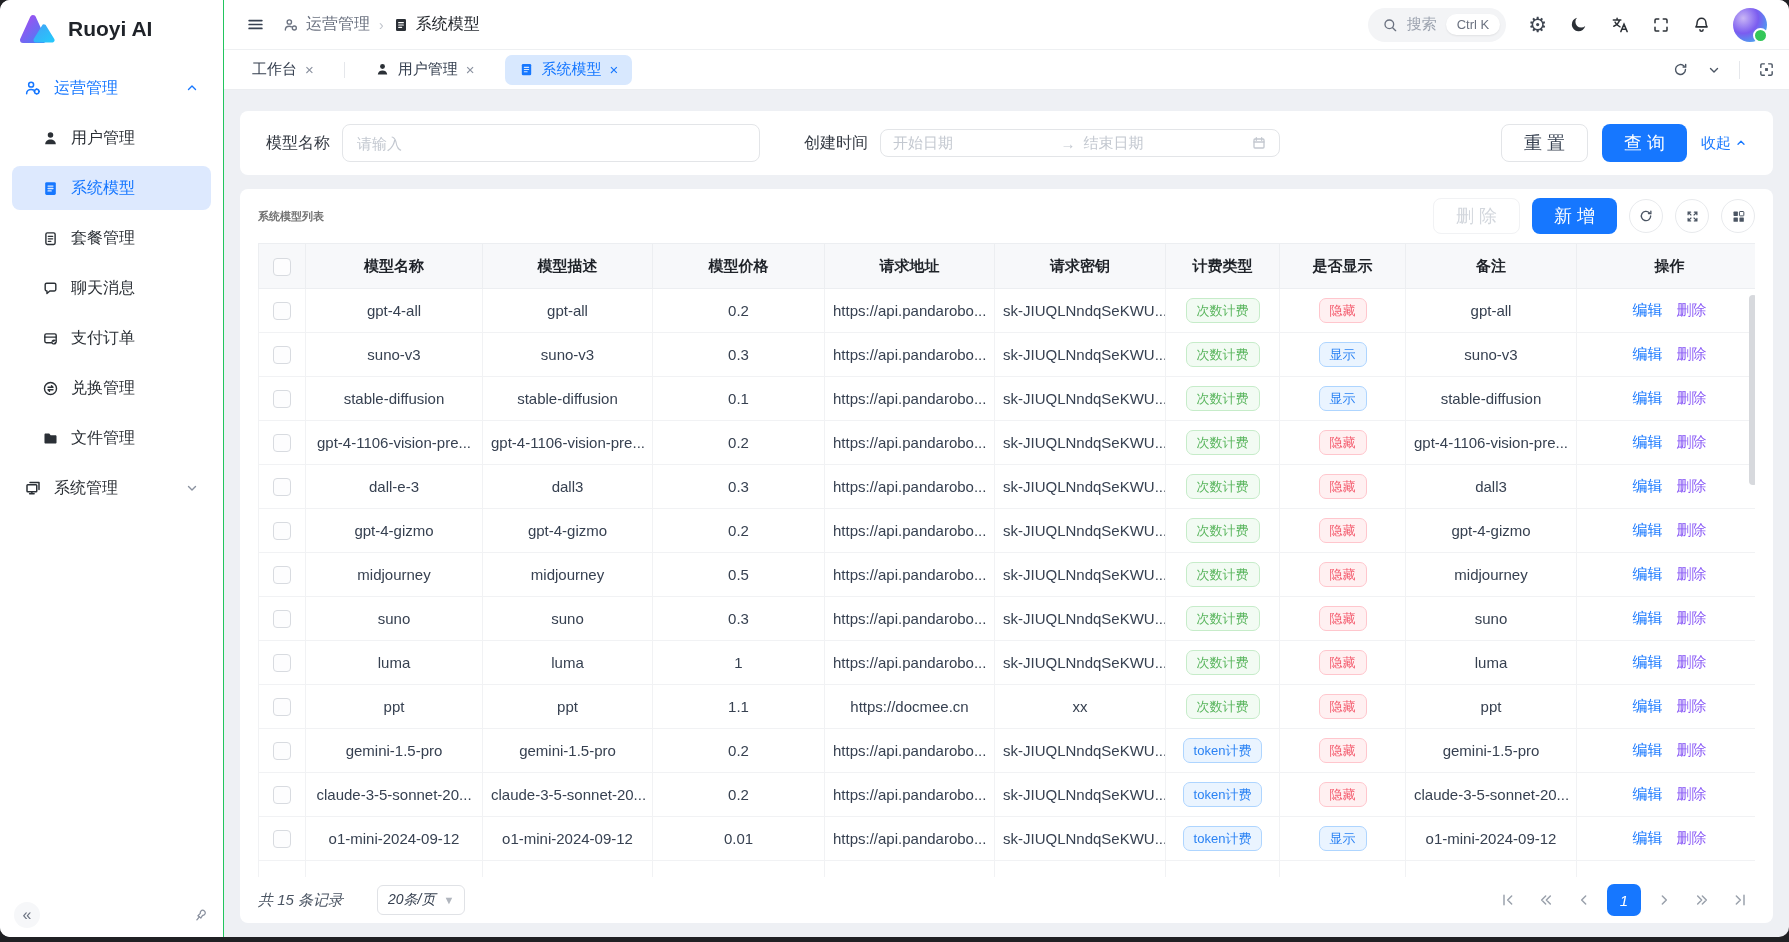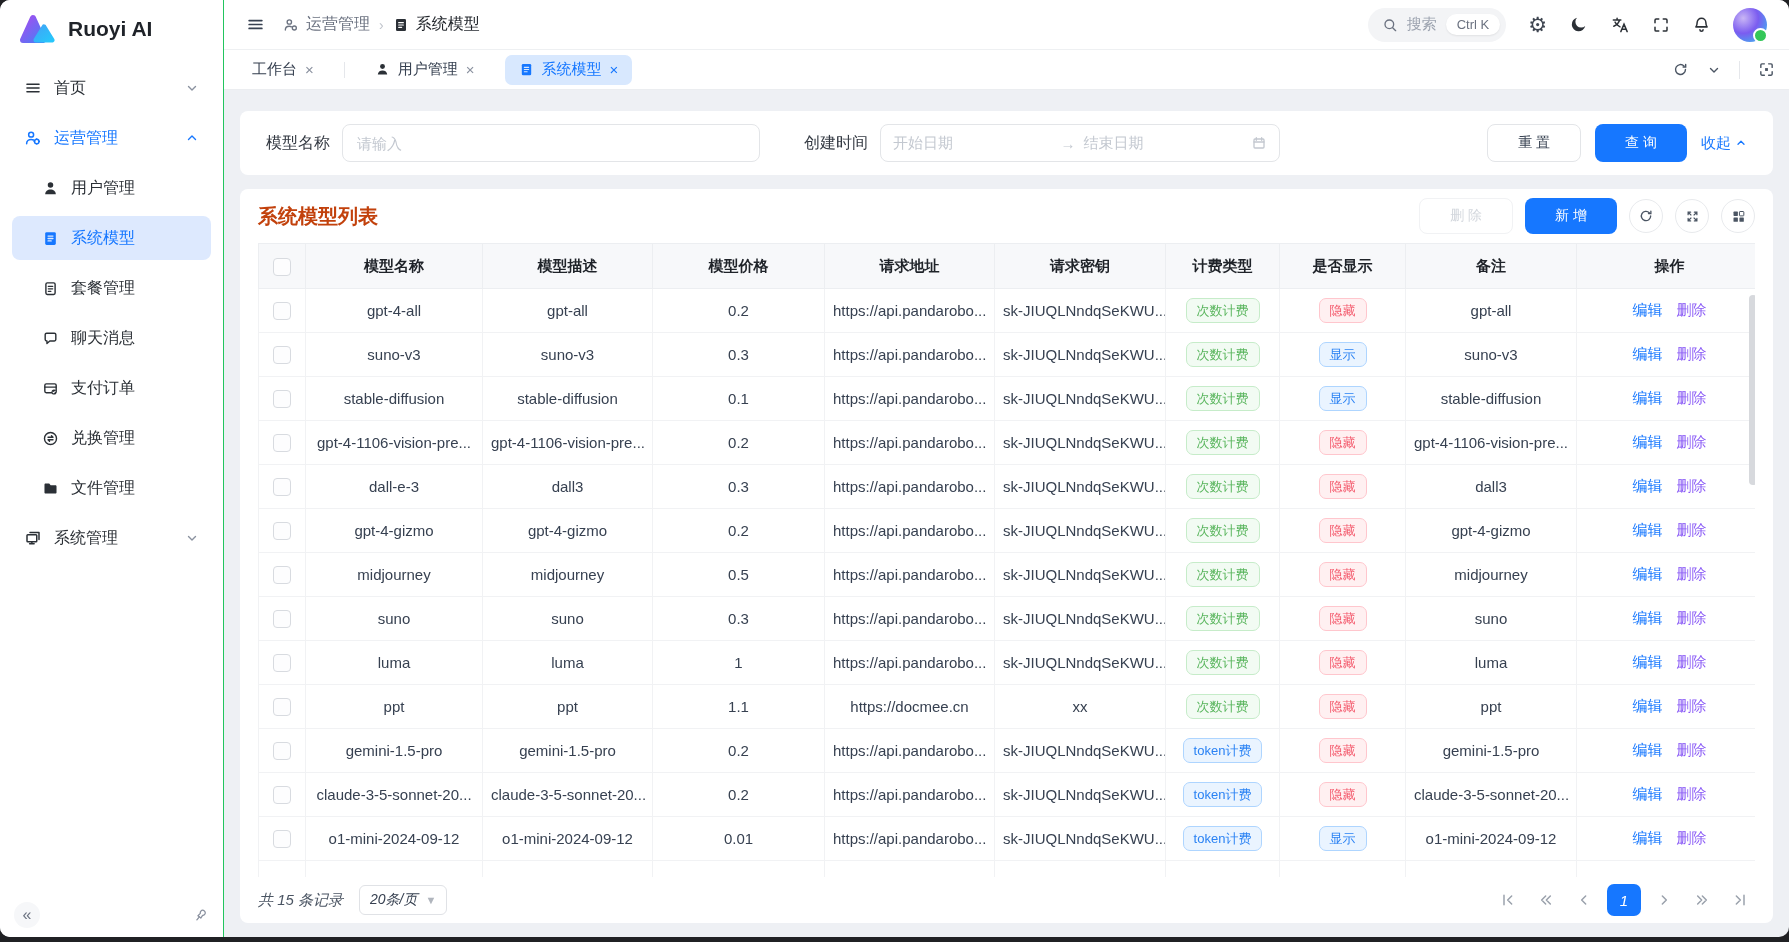--- a/index.html
+++ b/index.html
@@ -50,56 +50,56 @@
   .tab-right .divider { width:1px; height:18px; background:#e5e7eb; }
 
   .content { flex:1; padding:21px 16px 14px; display:flex; flex-direction:column; gap:14px; min-height:0; }
 
   
   .card { background:#fff; border-radius:8px; }
   .filter-card { height:64px; display:flex; align-items:center; padding:0 26px; flex-shrink:0; }
   .f-label { font-size:16px; color:#333942; margin-right:12px; white-space:nowrap; }
   .f-input { width:418px; height:38px; border:1px solid #e3e5e8; border-radius:8px; padding:0 14px; font-size:15px; color:#374151; outline:none; font-family:inherit; background:#fff; }
   .f-input::placeholder { color:#c3c8d0; }
-  .date-range { width:400px; height:38px; border:1px solid #e3e5e8; border-radius:8px; display:flex; align-items:center; padding:0 12px; gap:8px; color:#c3c8d0; font-size:15px; }
+  .date-range { width:400px; height:28px; border:1px solid #e3e5e8; border-radius:8px; display:flex; align-items:center; padding:0 12px; gap:8px; color:#c3c8d0; font-size:15px; }
   .date-range .ph { flex:1; }
   .date-range .ph.end { flex:1; }
   .gap40 { width:44px; }
   .filter-right { margin-left:auto; display:flex; align-items:center; gap:14px; }
-  .btn { height:38px; padding:0 30px; border-radius:8px; font-size:14px; display:inline-flex; align-items:center; justify-content:center; cursor:pointer; border:none; font-family:inherit; white-space:nowrap; }
+  .btn { height:38px; padding:0 22px; border-radius:8px; font-size:18px; display:inline-flex; align-items:center; justify-content:center; cursor:pointer; border:none; font-family:inherit; white-space:nowrap; }
   .btn.plain { background:#fff; border:1px solid #e3e5e8; color:#374151; }
   .btn.primary { background:#1677ff; color:#fff; }
   .btn.disabled { background:#fff; border:1px solid #f1f2f4; color:#d3d7dd; cursor:default; }
   .link-blue { color:#1677ff; font-size:15px; display:flex; align-items:center; gap:4px; cursor:pointer; white-space:nowrap; }
 
   
   .table-card { flex:1; display:flex; flex-direction:column; padding:0 18px; min-height:0; }
   .panel-head { height:54px; display:flex; align-items:center; flex-shrink:0; }
-  .panel-title { font-size:20px; font-weight:600; color:#c2410c; }
+  .panel-title { font-size:11px; font-weight:600; color:#737373; }
   .panel-actions { margin-left:auto; display:flex; align-items:center; gap:12px; }
   .panel-actions .btn { height:36px; }
   .icon-circle { width:34px; height:34px; border-radius:50%; border:1px solid #e8eaed; display:flex; align-items:center; justify-content:center; color:#4b5563; cursor:pointer; background:#fff; }
 
   .table-wrap { flex:1; overflow:hidden; position:relative; min-height:0; }
   table { width:100%; border-collapse:collapse; table-layout:fixed; }
   th { background:#f7f8fa; border:1px solid #eceef1; height:45px; font-size:15px; font-weight:bold; color:#1f2329; text-align:center; padding:0 6px; white-space:nowrap; overflow:hidden; }
   td { border:1px solid #f1f2f4; height:44px; font-size:15px; color:#374151; text-align:center; padding:0 8px; white-space:nowrap; overflow:hidden; text-overflow:clip; }
   tr.partial td { height:20px; border-bottom:none; }
   .cb { display:inline-block; width:18px; height:18px; border:1.5px solid #d8dbe0; border-radius:4px; background:#fdfdfe; vertical-align:middle; cursor:pointer; }
   .badge { display:inline-block; padding:3px 10px; font-size:13px; border-radius:7px; line-height:1.35; }
   .badge.green { color:#58b55c; background:#f2fbf3; border:1px solid #c6ecc9; }
   .badge.blue  { color:#2a82f4; background:#eaf4ff; border:1px solid #aed5ff; }
   .badge.red   { color:#f45a6d; background:#fff0f1; border:1px solid #ffc6cd; }
   .op-edit { color:#1677ff; margin:0 7px; cursor:pointer; }
   .op-del  { color:#8b5cf6; margin:0 7px; cursor:pointer; }
   .vscroll { position:absolute; right:-2px; top:52px; width:8px; height:190px; border-radius:4px; background:#d7d9dd; }
 
   .panel-foot { height:46px; display:flex; align-items:center; flex-shrink:0; gap:16px;font-style:italic; }
   .total-text { font-size:15px; color:#4b5563; }
-  .page-size { height:30px; border:1px solid #e0e2e6; border-radius:6px; display:flex; align-items:center; gap:8px; padding:0 10px; font-size:14px; color:#374151; cursor:pointer; }
+  .page-size { height:30px; border:1px solid #e0e2e6; border-radius:6px; display:flex; align-items:center; gap:8px; padding:0 10px; font-size:14px; color:#374151; cursor:pointer;margin-left:18px; }
   .page-size .caret { color:#b0b5bd; font-size:11px; }
   .pager { margin-left:auto; display:flex; align-items:center; gap:8px; color:#99a0ab; }
   .pg-btn { width:30px; height:30px; display:flex; align-items:center; justify-content:center; cursor:pointer; }
   .pg-cur { width:34px; height:32px; border-radius:7px; background:#1677ff; color:#fff; font-size:15px; display:flex; align-items:center; justify-content:center; cursor:pointer; }
 </style>
 </head>
 <body>
 
 <div class="window">
 
@@ -116,29 +116,20 @@
               <stop offset="1" stop-color="#27c6fb"></stop>
           </linearGradient>
         </defs>
         <path d="M5 28 L15 6 L25 28 Z" fill="url(#lg1)" stroke="url(#lg1)" stroke-width="6" stroke-linejoin="round"></path>
         <path d="M18 28 L26 15 L34 28 Z" fill="url(#lg2)" stroke="url(#lg2)" stroke-width="5" stroke-linejoin="round"></path>
       </svg>
       <span class="logo-text">Ruoyi AI</span>
     </div>
 
     <nav class="menu">
-      <div class="mitem">
-        <svg width="18" height="18" viewBox="0 0 24 24" fill="none" stroke="currentColor" stroke-width="2.2" stroke-linecap="round">
-            <path d="M4 7h16M4 12h16M4 17h16"></path>
-          </svg>
-        <span class="grow">首页</span>
-        <svg class="chev" width="14" height="14" viewBox="0 0 24 24" fill="none" stroke="currentColor" stroke-width="2.4" stroke-linecap="round" stroke-linejoin="round">
-            <path d="M6 9.5l6 6 6-6"></path>
-          </svg>
-      </div>
 
       <div class="mitem parent-active">
         <svg width="18" height="18" viewBox="0 0 24 24" fill="none" stroke="currentColor" stroke-width="2" stroke-linecap="round">
             <circle cx="9.5" cy="7.5" r="3.3"></circle>
             <path d="M3.5 19.5c0-3.3 2.7-5.6 6-5.6 1.2 0 2.3.3 3.2.8"></path>
             <circle cx="17" cy="16.5" r="3"></circle>
             <path d="M17 12.8v1M17 19.2v1M13.3 16.5h1M19.7 16.5h1" stroke-width="1.4"></path>
           </svg>
         <span class="grow">运营管理</span>
         <svg class="chev" width="14" height="14" viewBox="0 0 24 24" fill="none" stroke="currentColor" stroke-width="2.4" stroke-linecap="round" stroke-linejoin="round">

